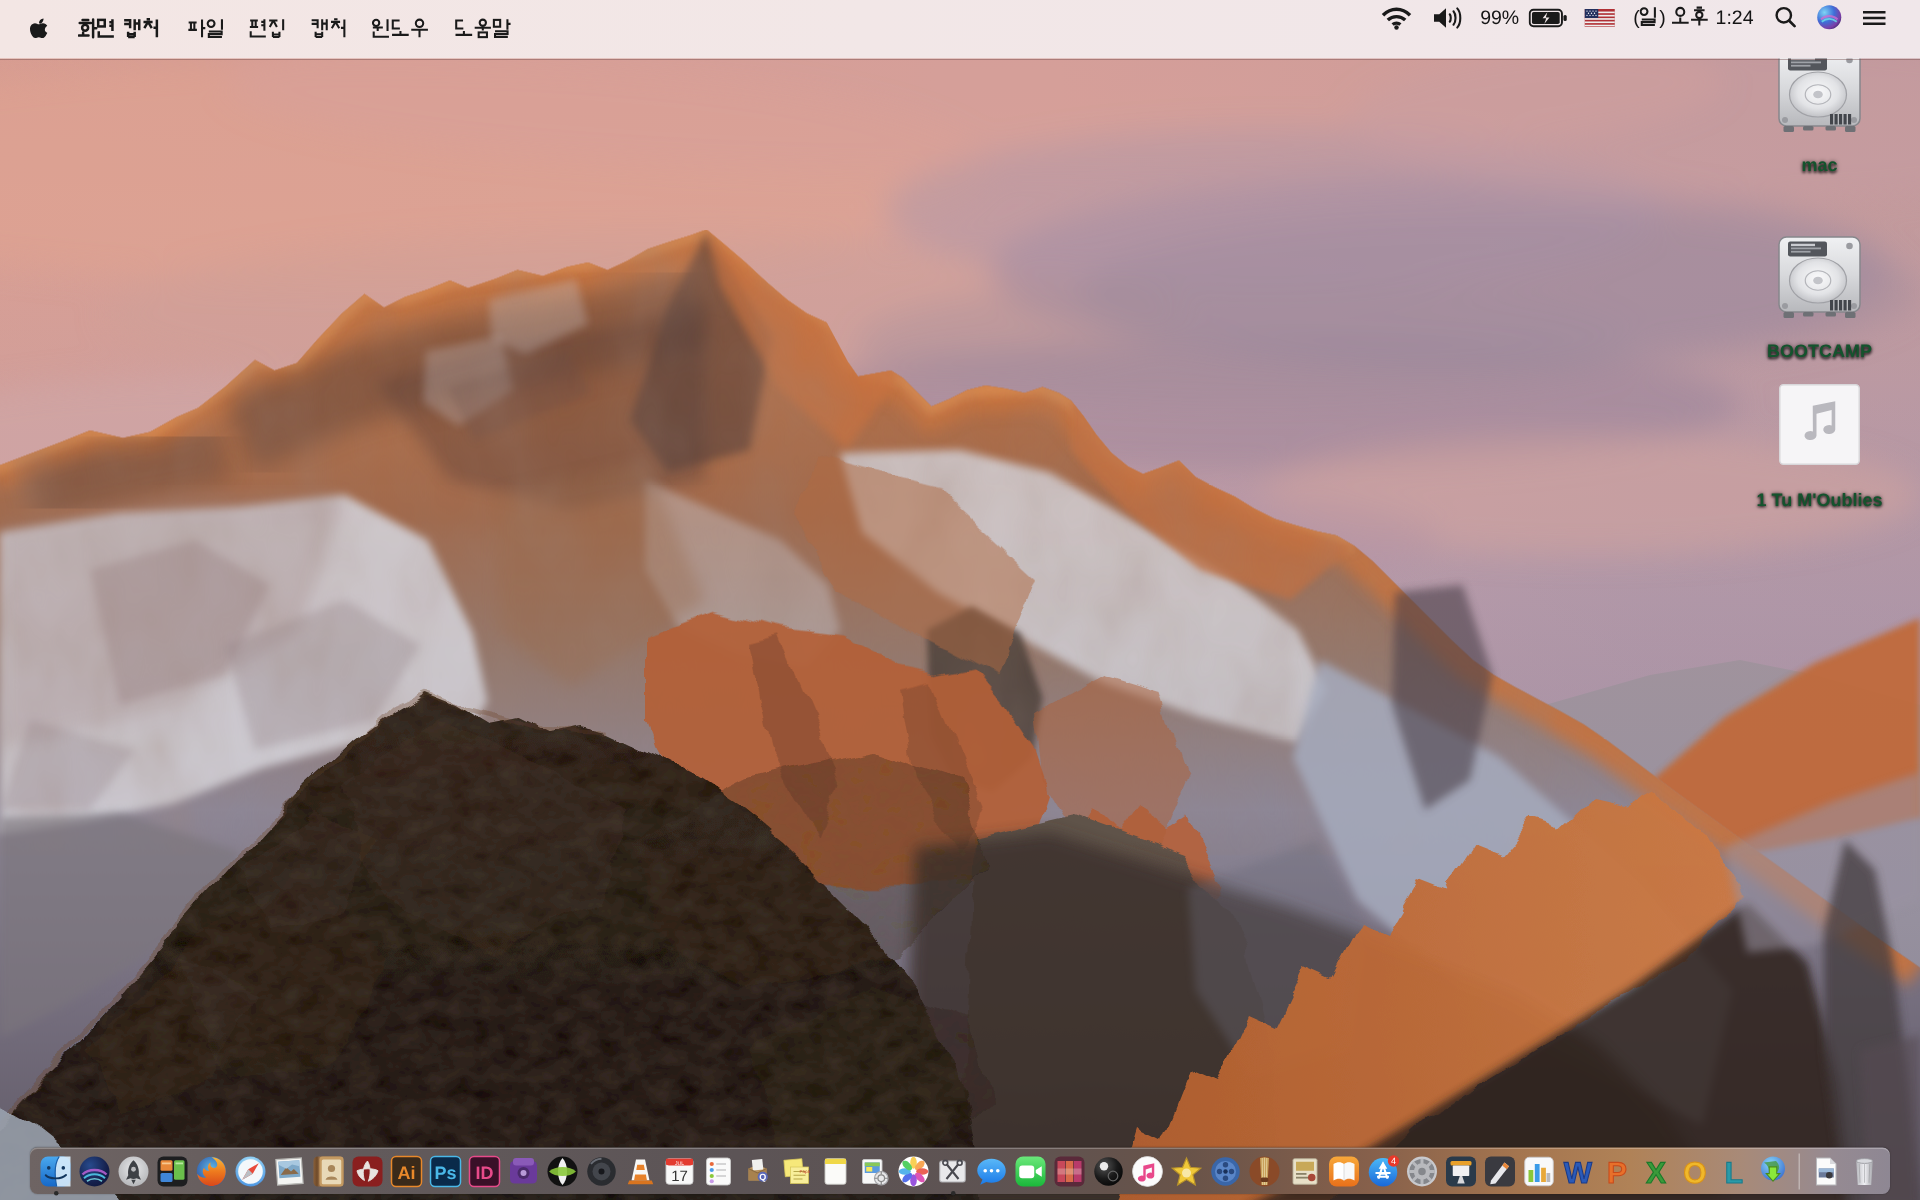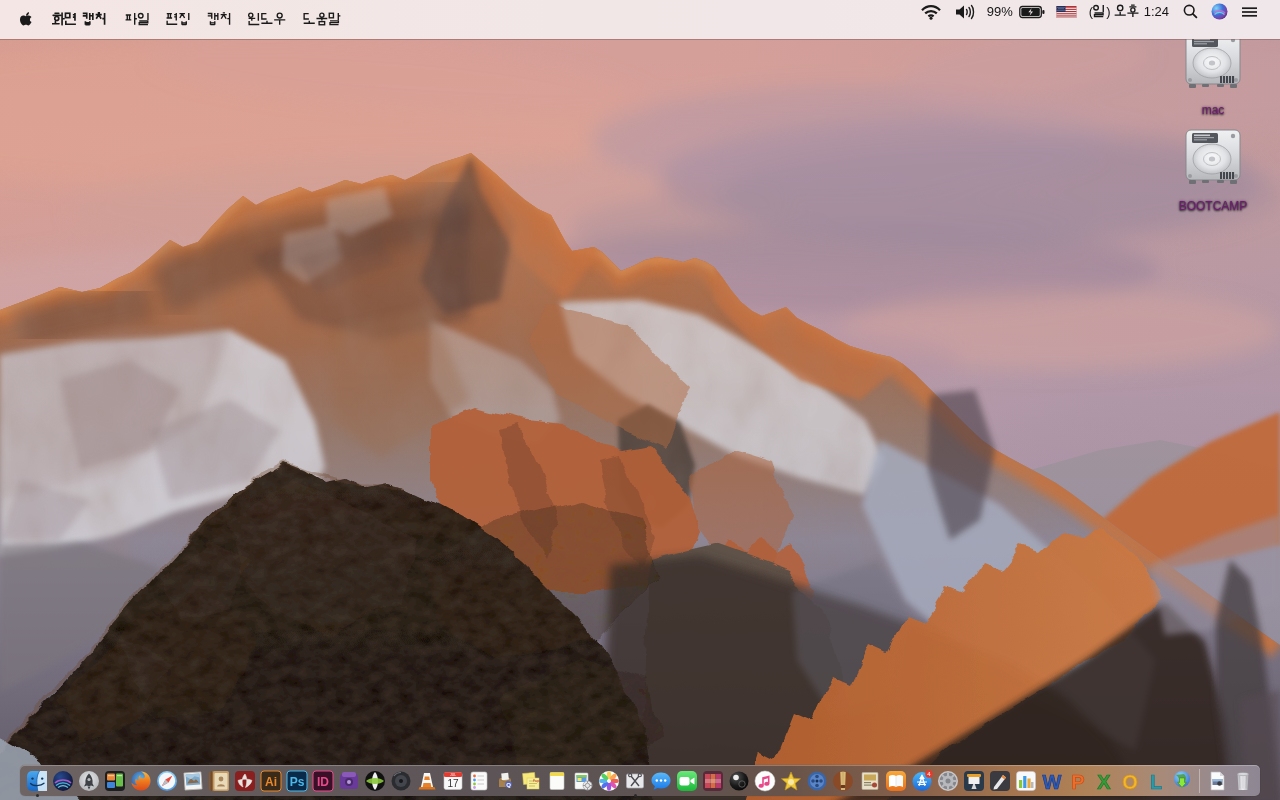--- a/index.html
+++ b/index.html
@@ -5,21 +5,21 @@
 #stage{position:relative;width:1280px;height:800px;overflow:hidden;}
 #wp{position:absolute;left:0;top:0;}
 
 #menubar{position:absolute;left:0;top:0;width:1280px;height:39px;background:linear-gradient(90deg,#f3e6e4 0%,#f2e7e7 45%,#f0e7ea 100%);box-shadow:0 1px 0 rgba(120,80,80,0.45);display:flex;align-items:center;z-index:30;}
 .mitem{display:flex;align-items:center;height:100%;}
 #menubar svg{display:block;}
 .mtext{font-size:13px;color:#151515;}
 #mright{position:absolute;right:20px;top:0;height:23px;display:flex;align-items:center;}
 .icon-gap{margin-left:14px;display:flex;align-items:center;}
 .dicon{position:absolute;width:120px;text-align:center;z-index:5;}
-.dlabel{color:#701a75;font-size:12px;font-weight:normal;text-shadow:0 1px 2px rgba(0,0,0,0.8),0 0 3px rgba(0,0,0,0.55);line-height:15px;margin-top:1px;}
+.dlabel{color:#14532d;font-size:12px;font-weight:bold;text-shadow:0 1px 2px rgba(0,0,0,0.8),0 0 3px rgba(0,0,0,0.55);line-height:15px;margin-top:1px;}
 
 #dock{position:absolute;left:20px;top:765px;width:1240px;height:31px;border-radius:5px;z-index:40;
 background:linear-gradient(90deg,#6e6463 0%,#625a5b 18%,#5c5456 38%,#5e5352 52%,#685349 62%,#86604b 72%,#a4754f 80%,#b08257 86%,#a88a78 92%,#958a92 97%,#8e8793 100%);
 box-shadow:inset 0 1px 0 rgba(255,255,255,0.25), 0 0 1px rgba(0,0,0,0.4);
 display:flex;align-items:center;justify-content:space-between;padding:0 6px;box-sizing:border-box;}
 .dk{width:22px;height:22px;flex:0 0 auto;display:flex;align-items:flex-start;justify-content:center;position:relative;}
 .dk svg{display:block;}
 .dksep{width:1px;height:24px;background:rgba(255,255,255,0.35);flex:0 0 auto;margin:0 2px;}
 .rdot{position:absolute;left:50%;margin-left:-1.5px;bottom:-5px;width:3px;height:3px;border-radius:50%;background:#2a2a2a;}
 </style></head>
@@ -502,21 +502,21 @@
 <g fill="#6e7075">
               <rect x="7" y="54" width="7" height="4" rx="1"></rect>
               <rect x="48" y="54" width="7" height="4" rx="1"></rect>
               <rect x="20" y="54" width="7" height="3" rx="1"></rect>
               <rect x="35" y="54" width="7" height="3" rx="1"></rect>
             </g>
 </g>
         </svg></div>
       <div class="dlabel">mac</div>
     </div>
-<div class="dicon" style="left:1153px;top:126px;">
+<div class="dicon" style="left:1153px;top:154px;">
       <div style="height:72px"><svg width="62" height="62" viewBox="0 0 62 62">
 <defs>
             <linearGradient id="hddB" x1="0" y1="0" x2="0" y2="1">
               <stop offset="0" stop-color="#f0f1f3"></stop>
               <stop offset="0.5" stop-color="#d8d9dc"></stop>
               <stop offset="1" stop-color="#b7b8bc"></stop>
             </linearGradient>
 <radialGradient id="hddP" cx="0.5" cy="0.45" r="0.65">
               <stop offset="0" stop-color="#fafafb"></stop>
               <stop offset="0.55" stop-color="#e2e3e6"></stop>
@@ -546,20 +546,29 @@
 <g fill="#6e7075">
               <rect x="7" y="54" width="7" height="4" rx="1"></rect>
               <rect x="48" y="54" width="7" height="4" rx="1"></rect>
               <rect x="20" y="54" width="7" height="3" rx="1"></rect>
               <rect x="35" y="54" width="7" height="3" rx="1"></rect>
             </g>
 </g>
         </svg></div>
       <div class="dlabel">BOOTCAMP</div>
     </div>
+<div class="dicon" style="left:1153px;top:256px;">
+      <div style="height:69px"><svg width="54" height="54" viewBox="0 0 54 54">
+<rect x="0.5" y="0.5" width="53" height="53" rx="2.5" fill="#f6f5f7" stroke="#d8d7da" stroke-width="1"></rect>
+<g fill="#b9b8be">
+            <path d="M22.5,14.5 L37.5,11.5 V30.5 a4,3 0 1 1 -2.4,-2.9 V17.4 L25,19.9 V34.5 a4,3 0 1 1 -2.4,-2.9 Z"></path>
+          </g>
+</svg></div>
+      <div class="dlabel">1 Tu M'Oublies</div>
+    </div>
 
 <div id="dock">
       <div class="dk">
         <svg width="22" height="22" viewBox="0 0 22 22">
           <defs>
             <linearGradient id="fnd" x1="0" y1="0" x2="0" y2="1">
               <stop offset="0" stop-color="#4aa8ee"></stop>
               <stop offset="1" stop-color="#1668c8"></stop>
             </linearGradient>
           </defs>

